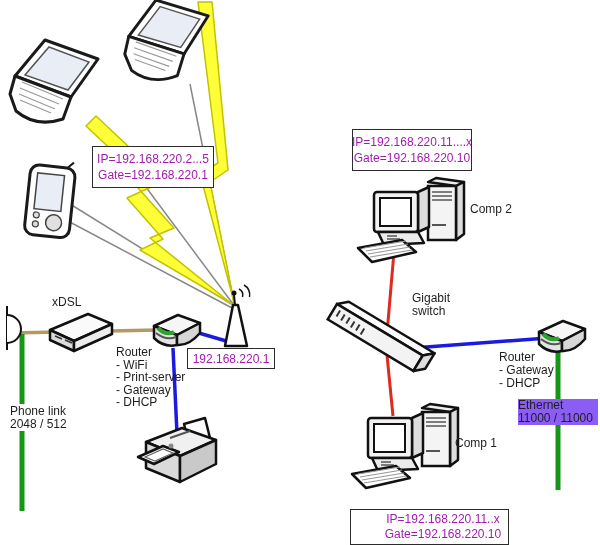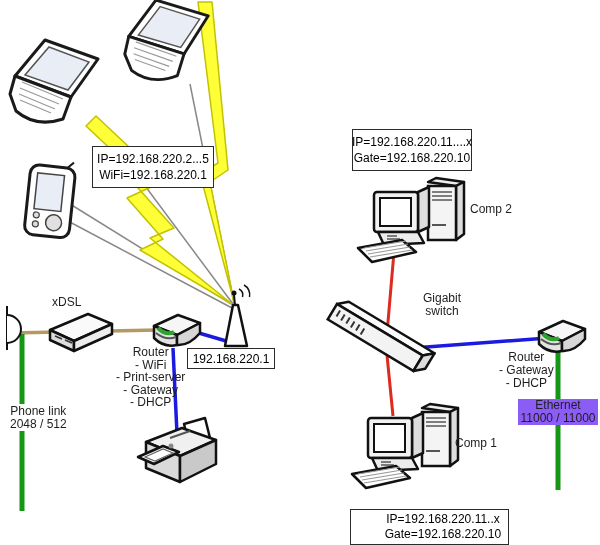--- a/index.html
+++ b/index.html
@@ -1,24 +1,24 @@
 <!DOCTYPE html>
 <html><head>
 <meta charset="utf-8">
 <style>
   html,body{margin:0;padding:0;background:#fff;}
   .stage{position:relative;width:600px;height:545px;background:#ffffff;
          font-family:"Liberation Sans",sans-serif;overflow:hidden;}
   .stage svg{position:absolute;left:0;top:0;}
-  .lbl{position:absolute;color:#1e1e1e;font-size:12px;line-height:12.5px;white-space:nowrap;text-align:center;}
+  .lbl{position:absolute;color:#1e1e1e;font-size:12px;line-height:12.5px;white-space:nowrap;}
   .lbl .ln{display:block;}
-  .center{text-align:center;}
+  .center{text-align:left;}
   .ipbox{position:absolute;background:#ffffff;border:1.5px solid #2b2b2b;
          display:flex;flex-direction:column;justify-content:center;align-items:center;
-         color:#000000;font-size:12px;line-height:16px;white-space:nowrap;}
+         color:#a21caf;font-size:12px;line-height:16px;white-space:nowrap;}
 </style>
 </head>
 <body>
 
 <div class="stage">
 
 <svg width="600" height="545" viewBox="0 0 600 545">
   <defs>
     <g id="laptop">
       <path d="M37,2 L90,21 L63,59 L7,38 Z" fill="#ffffff" stroke="#1a1a1a" stroke-width="3" stroke-linejoin="round"></path>
@@ -124,21 +124,21 @@
   </g>
 
   <use href="#comp" transform="translate(372,178)"></use>
   <use href="#comp" transform="translate(366,404)"></use>
 
   <use href="#routerbox" transform="translate(535,318)"></use>
 </svg>
 
 <div class="ipbox" style="left:92px;top:146px;width:120px;height:40px;">
   <span>IP=192.168.220.2...5</span>
-  <span>WiFi=192.168.220.1</span>
+  <span>Gate=192.168.220.1</span>
 </div>
 
 <div class="lbl" style="left:52px;top:296px;width:58px;text-align:left;">xDSL</div>
 
 <div class="lbl" style="left:116px;top:346px;">
   <span class="ln">Router</span>
   <span class="ln">- WiFi</span>
   <span class="ln">- Print-server</span>
   <span class="ln">- Gateway</span>
   <span class="ln">- DHCP</span>

